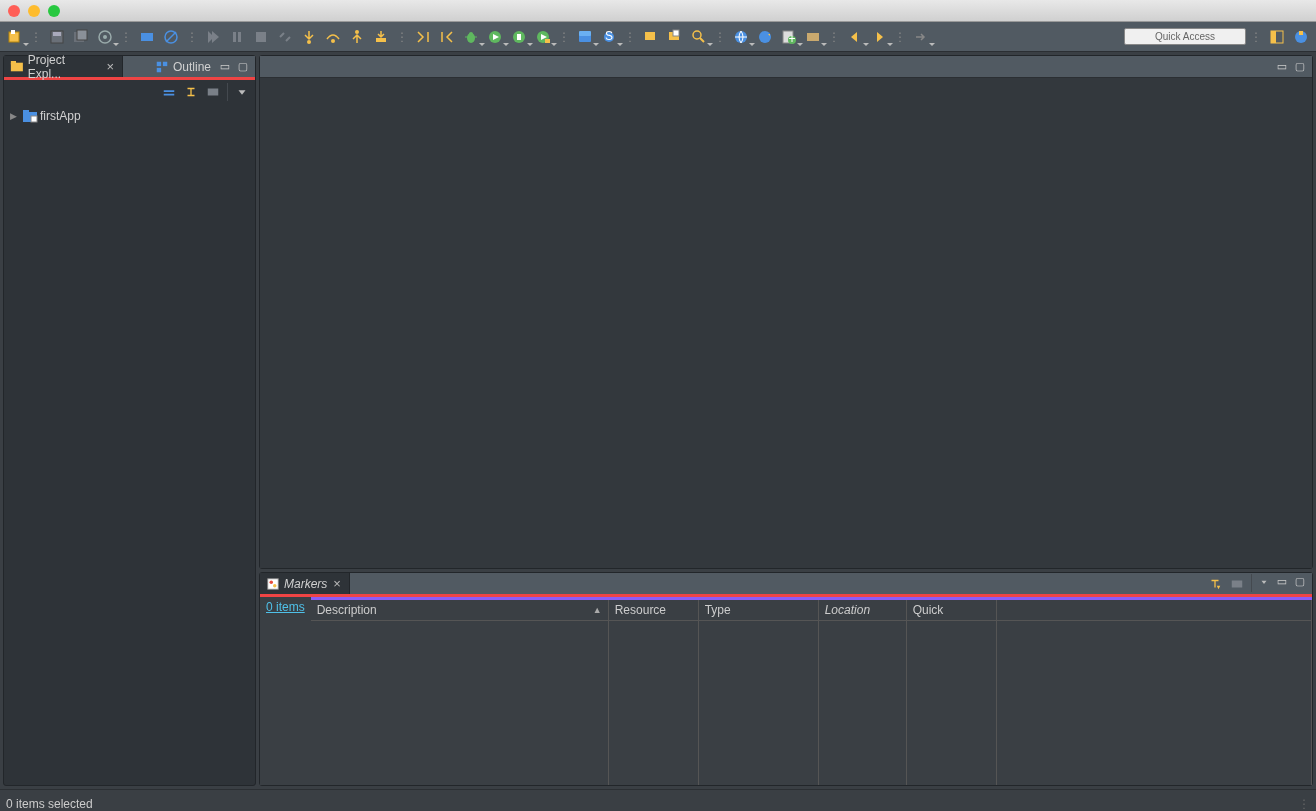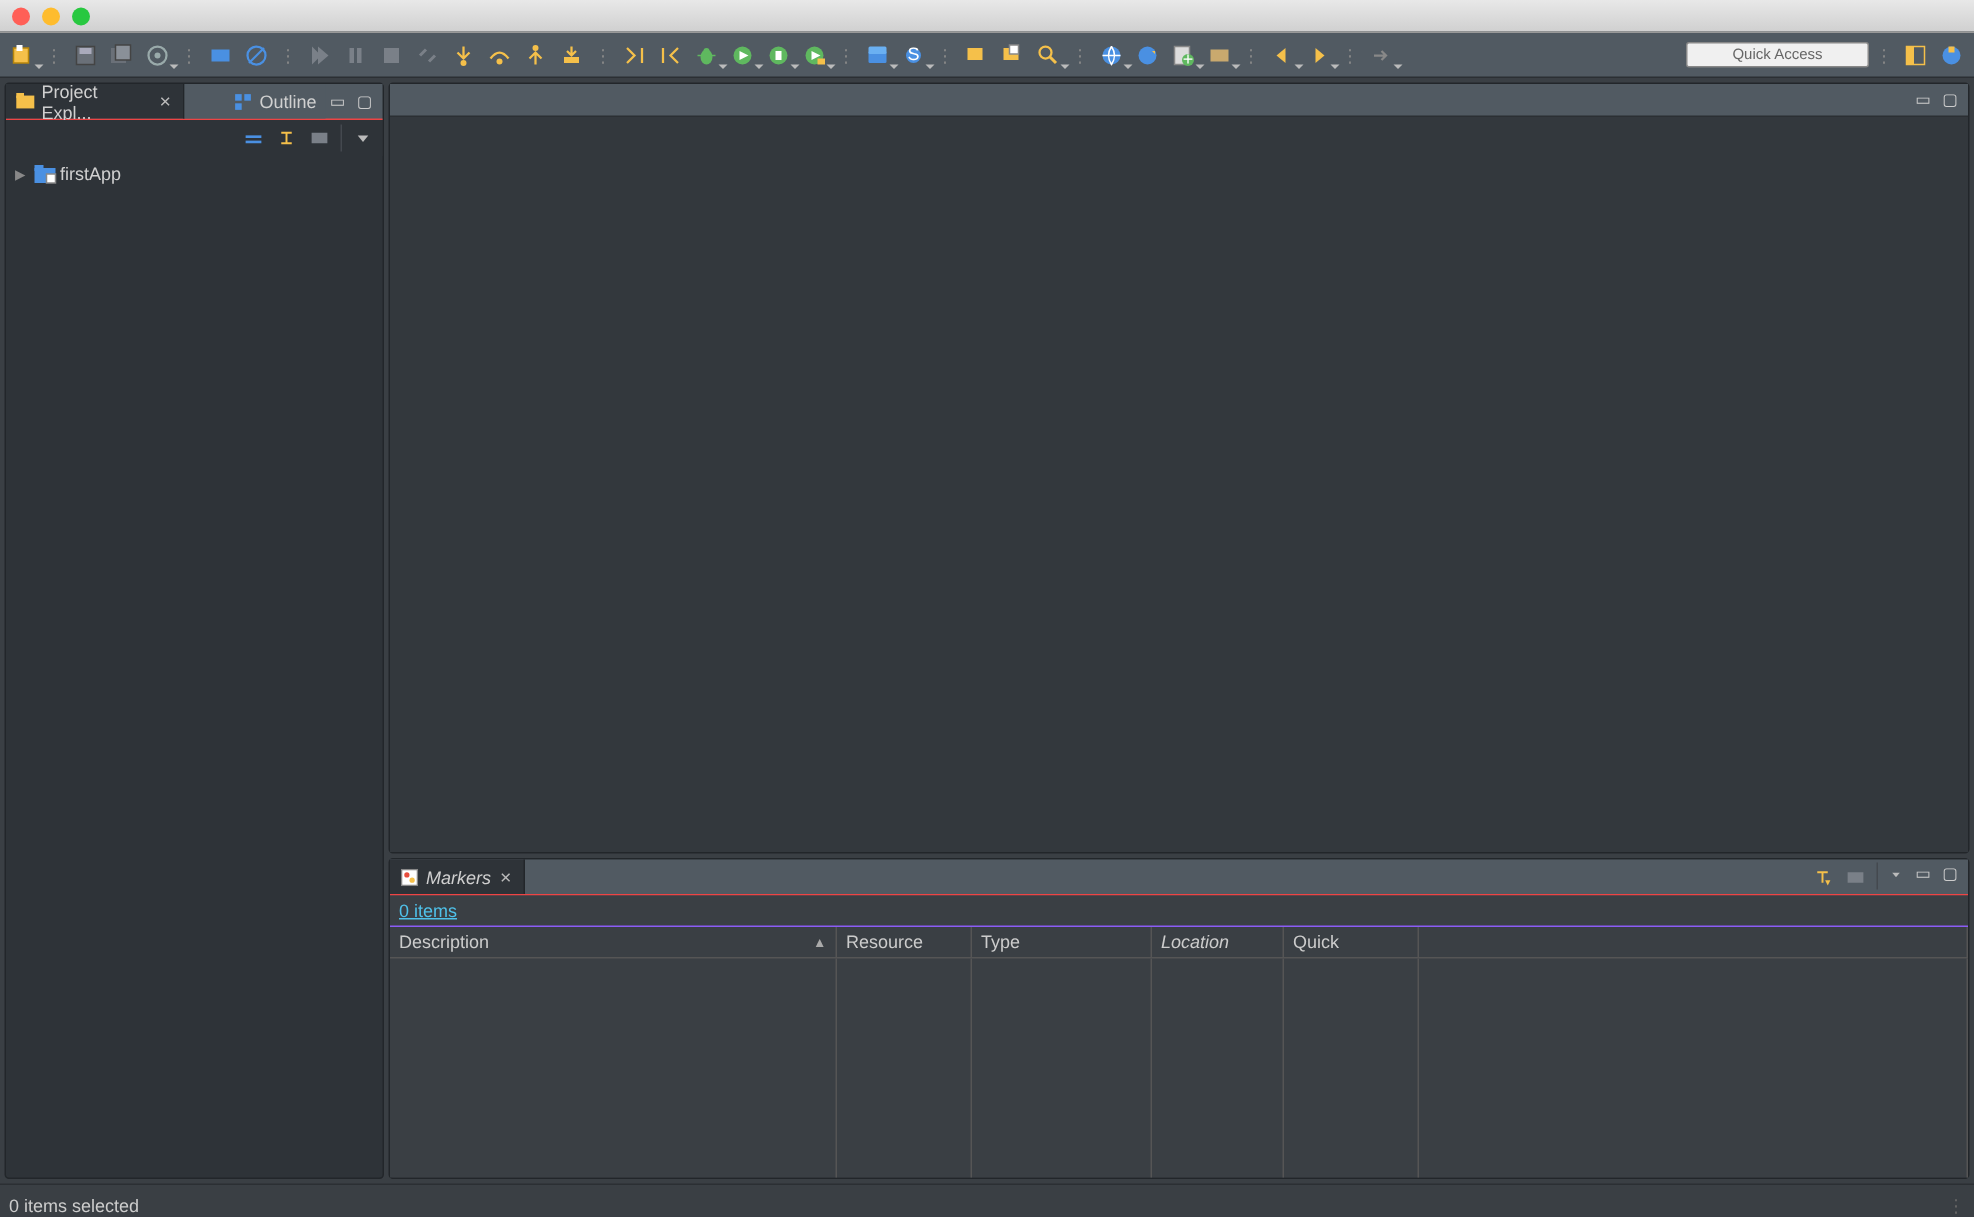--- a/index.html
+++ b/index.html
@@ -20,21 +20,21 @@
 .dots { color:#888; margin:0 2px; }
 .spacer { flex:1; }
 .qa { background:#f0f0f0; border:1px solid #888; color:#666; padding:2px 30px; border-radius:2px; font-size:10px; cursor:pointer;}
 
 
 .workspace { flex:1; display:flex; padding:3px; gap:3px; background:#3a3f44; overflow:hidden;}
 .leftcol { width:253px; display:flex; flex-direction:column; background:#2e3338; border:1px solid #22262a; border-radius:3px; }
 .rightcol { flex:1; display:flex; flex-direction:column; gap:3px; }
 
 
-.viewtabs { height:24px; background:#515a62; display:flex; align-items:center; border-bottom:1px solid #ef4444; }
+.viewtabs { height:24px; background:#515a62; display:flex; align-items:center; border-bottom:3px solid #ef4444; }
 .vtab { display:flex; align-items:center; gap:4px; padding:0 6px; height:100%; cursor:pointer; }
 .vtab.active { background:#2e3338; border-right:1px solid #22262a;}
 .vtab.inactive { background:#515a62;padding-left:32px; }
 .vtab .lbl { color:#d0d0d0; font-size:12px; }
 .vtab .close { color:#bbb; cursor:pointer; padding:0 2px; font-size:13px; line-height:1;}
 .viewctrls { margin-left:auto; display:flex; gap:2px; padding-right:4px; }
 .vc { width:16px; height:16px; display:flex; align-items:center; justify-content:center; cursor:pointer; color:#ccc; font-size:11px;}
 
 
 .localtb { height:24px; display:flex; justify-content:flex-end; align-items:center; gap:2px; padding:0 3px; background:#2e3338;}
@@ -46,23 +46,23 @@
 .treeitem { display:flex; align-items:center; gap:2px; padding:2px; cursor:pointer; }
 .disclose { color:#888; font-size:9px; width:10px;}
 
 
 .editor { flex:1; background:#2e3338; border:1px solid #22262a; border-radius:3px; display:flex; flex-direction:column;}
 .editortabs { height:22px; background:#515a62; display:flex; align-items:center; justify-content:flex-end; padding-right:4px; gap:2px; border-bottom:1px solid #2b2f33;}
 .edbody { flex:1; background:#33383d; }
 
 
 .markers { height:214px; background:#2e3338; border:1px solid #22262a; border-radius:3px; display:flex; flex-direction:column;}
-.mkbody { flex:1; display:flex; flex-direction:column; background:#3a3f44; }
+.mkbody { flex:1; display:flex; flex-direction:row; background:#3a3f44; }
 .itemcount { padding:3px 6px; color:#4fc1e9; font-size:12px; text-decoration:underline; }
-.mktable { flex:1; display:flex; flex-direction:column; border-top:1px solid #8b5cf6;}
+.mktable { flex:1; display:flex; flex-direction:column; border-top:3px solid #8b5cf6;}
 .mkhdr { display:flex; background:#3a3f44; border-bottom:1px solid #555;}
 .mkcol { padding:3px 6px; border-right:1px solid #555; color:#ccc; display:flex; align-items:center; justify-content:space-between;}
 .mkcol.desc{width:298px;} .mkcol.res{width:90px;} .mkcol.path{width:120px;} .mkcol.loc{width:88px;font-style:italic;} .mkcol.type{width:90px;} .mkcol.rest{flex:1;}
 .sortarr { color:#aaa; font-size:9px; margin-left:auto;}
 .mkrows { flex:1; display:flex; }
 .mkrows .cell { border-right:1px solid #555; }
 .mkrows .cell.desc{width:298px;} .mkrows .cell.res{width:90px;} .mkrows .cell.path{width:120px;} .mkrows .cell.loc{width:88px;} .mkrows .cell.type{width:90px;} .mkrows .cell.rest{flex:1;}
 
 
 .status { height:22px; background:#3a3f44; display:flex; align-items:flex-end; padding:0 6px; color:#ccc; border-top:1px solid #2b2f33;}

